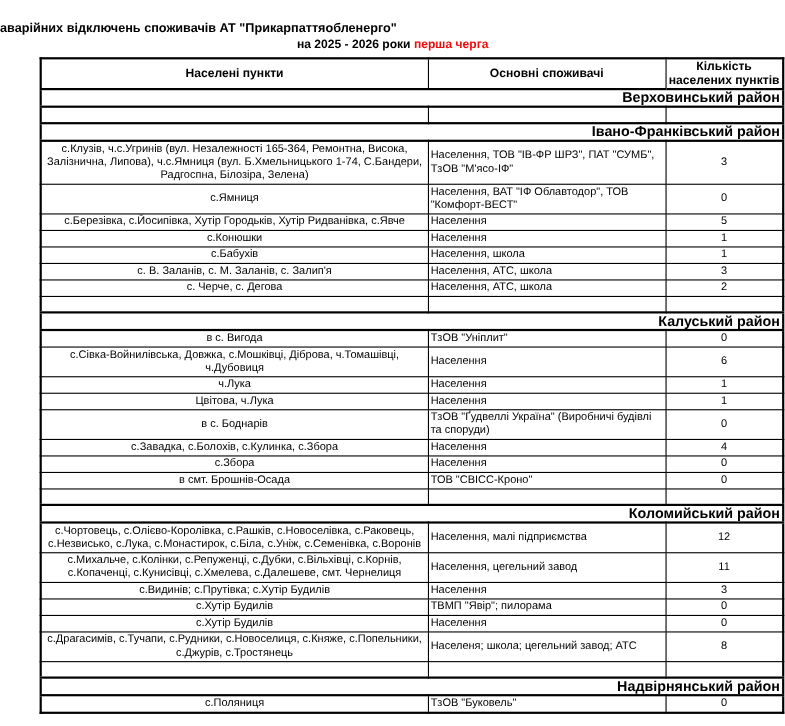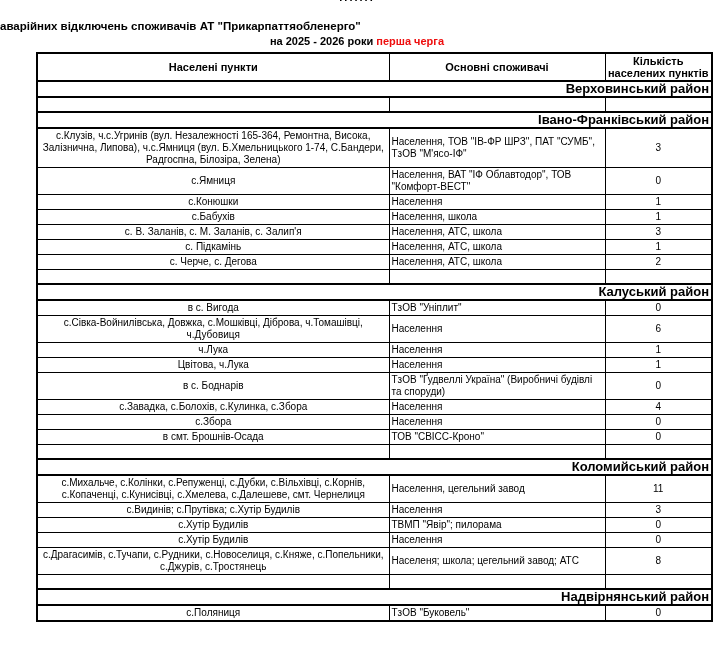--- a/index.html
+++ b/index.html
@@ -83,40 +83,40 @@
           <td class="col-settlements">с.Клузів, ч.с.Угринів (вул. Незалежності 165-364, Ремонтна, Висока, Залізнична, Липова), ч.с.Ямниця (вул. Б.Хмельницького 1-74, С.Бандери, Радгоспна, Білозіра, Зелена)</td>
           <td class="col-consumers">Населення, ТОВ "ІВ-ФР ШРЗ", ПАТ "СУМБ", ТзОВ "М'ясо-ІФ"</td>
           <td class="col-count">3</td>
         </tr>
         <tr class="data-row">
           <td class="col-settlements">с.Ямниця</td>
           <td class="col-consumers">Населення, ВАТ "ІФ Облавтодор", ТОВ "Комфорт-ВЕСТ"</td>
           <td class="col-count">0</td>
         </tr>
         <tr class="data-row">
+          <td class="col-settlements">с.Березівка, с.Йосипівка, Хутір Городьків, Хутір Ридванівка, с.Явче</td>
+          <td class="col-consumers">Населення</td>
+          <td class="col-count">5</td>
+        </tr>
+        <tr class="data-row">
           <td class="col-settlements">с.Конюшки</td>
           <td class="col-consumers">Населення</td>
           <td class="col-count">1</td>
         </tr>
         <tr class="data-row">
           <td class="col-settlements">с.Бабухів</td>
           <td class="col-consumers">Населення, школа</td>
           <td class="col-count">1</td>
         </tr>
         <tr class="data-row">
           <td class="col-settlements">с. В. Заланів, с. М. Заланів, с. Залип'я</td>
           <td class="col-consumers">Населення, АТС, школа</td>
           <td class="col-count">3</td>
         </tr>
         <tr class="data-row">
-          <td class="col-settlements">с. Підкамінь</td>
-          <td class="col-consumers">Населення, АТС, школа</td>
-          <td class="col-count">1</td>
-        </tr>
-        <tr class="data-row">
           <td class="col-settlements">с. Черче, с. Дегова</td>
           <td class="col-consumers">Населення, АТС, школа</td>
           <td class="col-count">2</td>
         </tr>
         <tr class="empty-row">
           <td class="col-settlements"></td>
           <td class="col-consumers"></td>
           <td class="col-count"></td>
         </tr>
         <tr class="section-row">
@@ -164,20 +164,25 @@
         </tr>
         <tr class="empty-row">
           <td class="col-settlements"></td>
           <td class="col-consumers"></td>
           <td class="col-count"></td>
         </tr>
         <tr class="section-row">
           <td colspan="3">Коломийський район</td>
         </tr>
         <tr class="data-row">
+          <td class="col-settlements">с.Чортовець, с.Олієво-Королівка, с.Рашків,  с.Новоселівка, с.Раковець, с.Незвисько, с.Лука, с.Монастирок, с.Біла, с.Уніж, с.Семенівка, с.Воронів</td>
+          <td class="col-consumers">Населення, малі підприємства</td>
+          <td class="col-count">12</td>
+        </tr>
+        <tr class="data-row">
           <td class="col-settlements">с.Михальче, с.Колінки, с.Репуженці, с.Дубки, с.Вільхівці, с.Корнів, с.Копаченці, с.Кунисівці,  с.Хмелева, с.Далешеве, смт. Чернелиця</td>
           <td class="col-consumers">Населення, цегельний завод</td>
           <td class="col-count">11</td>
         </tr>
         <tr class="data-row">
           <td class="col-settlements">с.Видинів; с.Прутівка; с.Хутір Будилів</td>
           <td class="col-consumers">Населення</td>
           <td class="col-count">3</td>
         </tr>
         <tr class="data-row">

